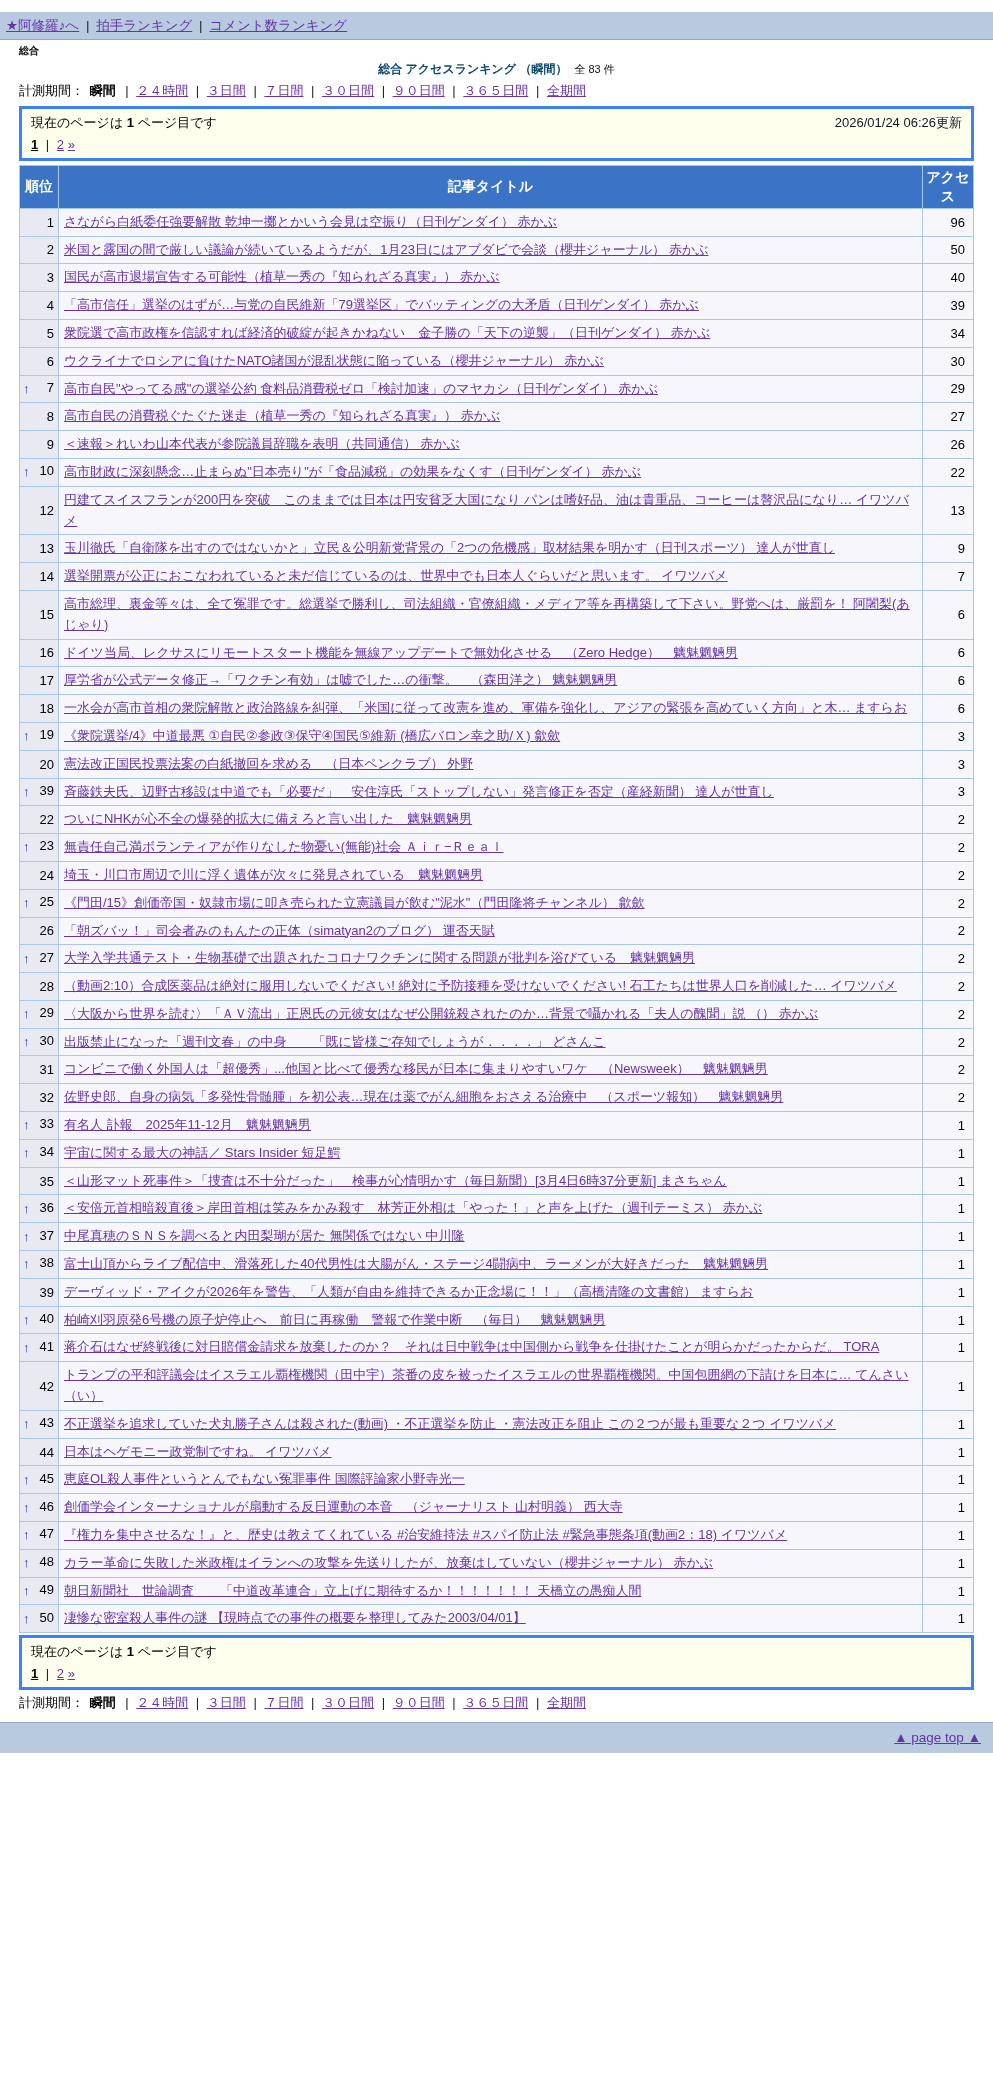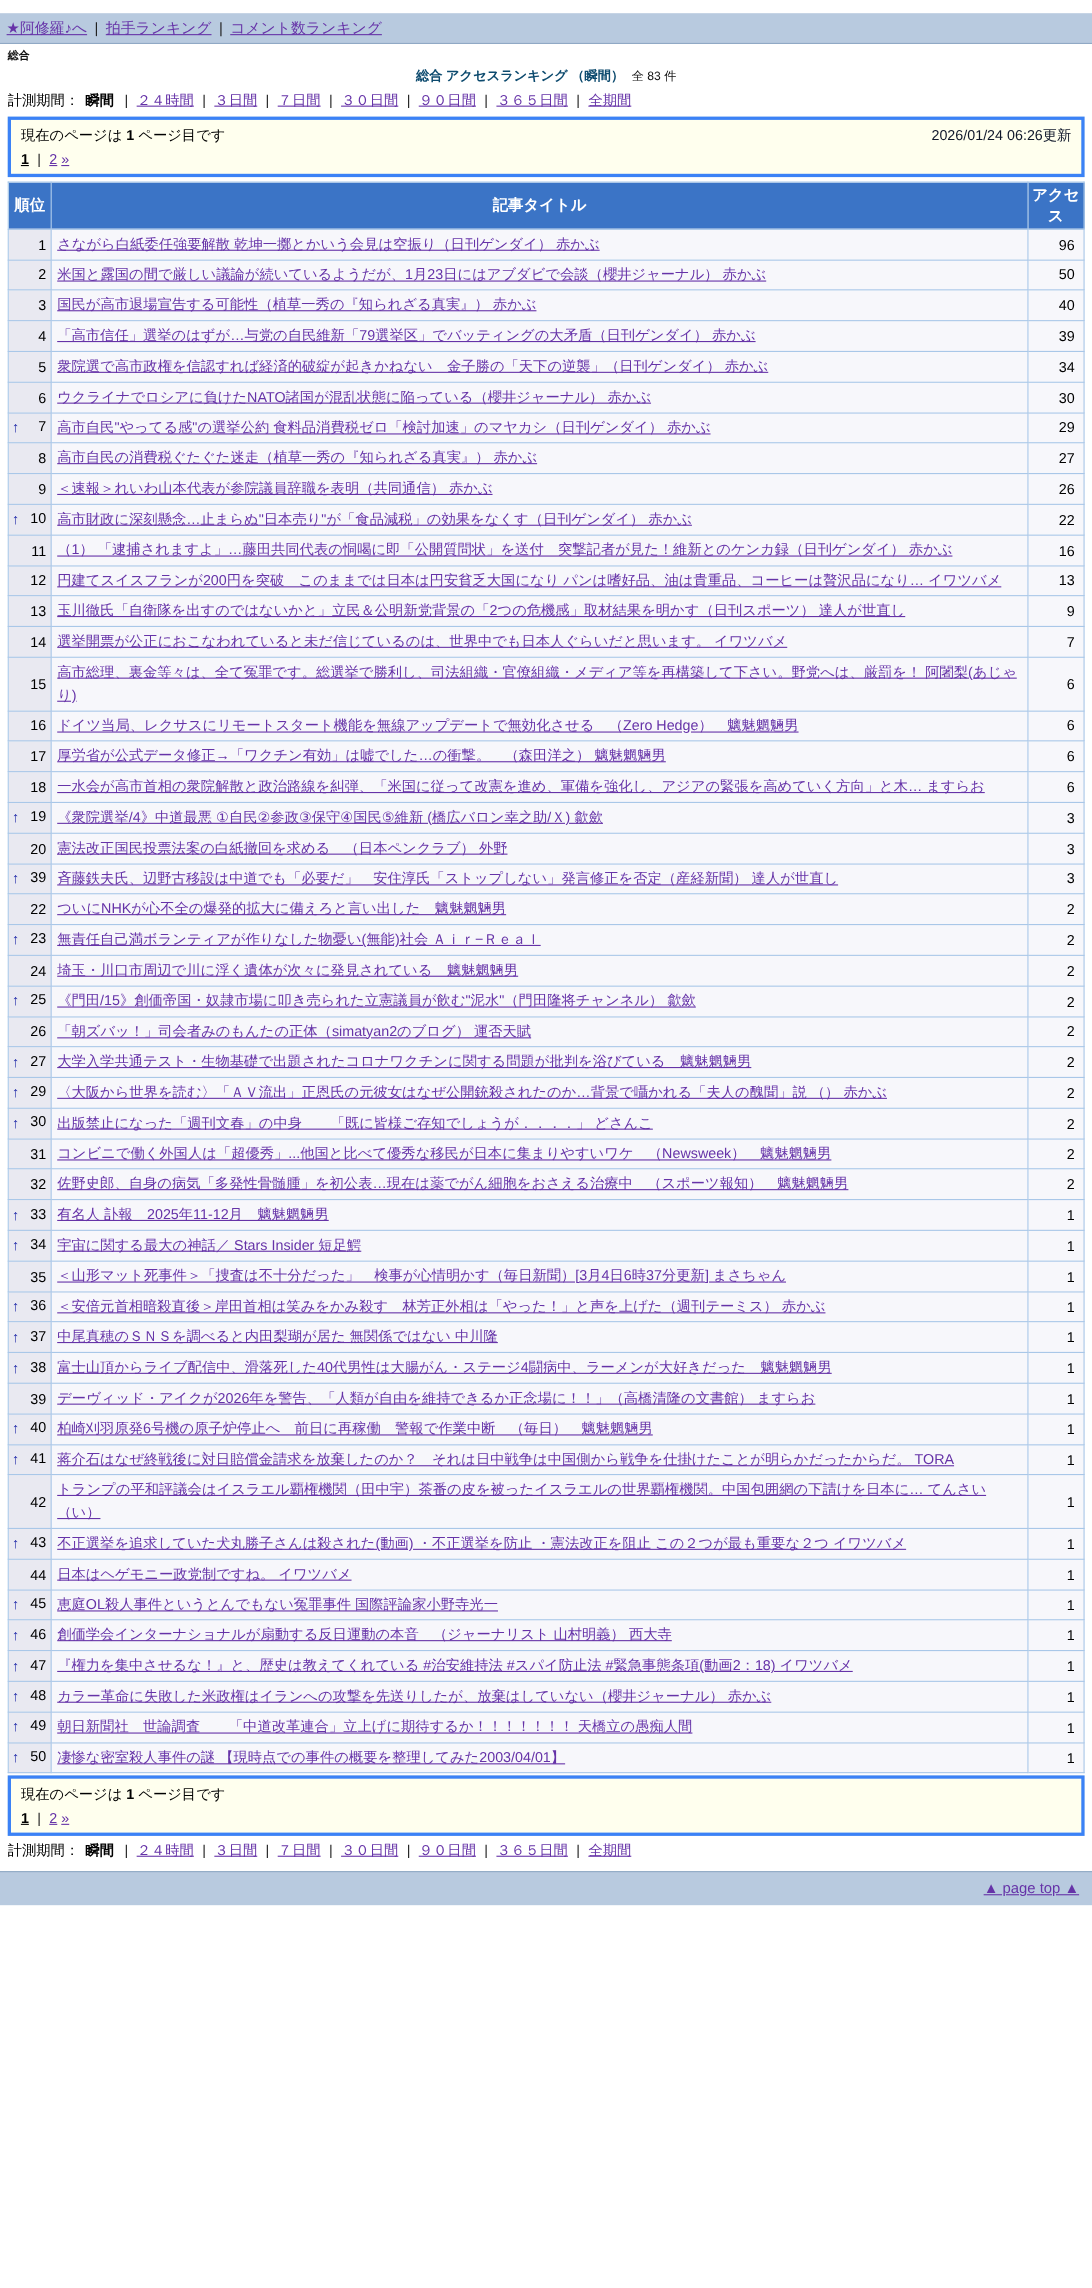--- a/index.html
+++ b/index.html
@@ -2,21 +2,21 @@
 <html lang="ja"><head>
 <meta charset="utf-8">
 <style>
   html,body { margin:0; padding:0; background:#ffffff; }
   body { font-family:"Liberation Sans","DejaVu Sans",sans-serif; font-size:13px; color:#000; width:993px; }
   a { color:#6633A8; text-decoration:underline; cursor:pointer; }
 
   .topbar { background:#B8CADF; border-bottom:1px solid #90A9C5; padding:5px 6px 4px 6px; font-size:13.5px;margin-top:12px; }
   .topbar .sep { color:#222; margin:0 3px; }
 
-  .content { padding:0 7px; }
+  .content { padding:0 19px; }
   .breadcrumb { font-size:10px; font-weight:bold; color:#111; padding:4px 0 0 0; }
 
   .title-line { text-align:center; margin:3px 0 1px 0; }
   .page-title { color:#0c4a6e; font-weight:bold; font-size:12px; }
   .total-count { font-size:11px; color:#111; margin-left:7px; }
 
   .period-line { text-align:left; margin:4px 2px 6px 0; font-size:13px; }
   .period-label { color:#000; }
   .period-current { font-weight:bold; color:#000; margin:0 2px; }
   .period-line .sep { color:#222; margin:0 4px; }
@@ -128,25 +128,20 @@
     <td class="title-cell"><a href="#" class="article-link">＜速報＞れいわ山本代表が参院議員辞職を表明（共同通信） 赤かぶ</a></td>
     <td class="access-cell">26</td>
   </tr>
 
   <tr>
     <td class="rank-cell"><span class="up">↑</span><span class="rank-num">10</span></td>
     <td class="title-cell"><a href="#" class="article-link">高市財政に深刻懸念…止まらぬ"日本売り"が「食品減税」の効果をなくす（日刊ゲンダイ） 赤かぶ</a></td>
     <td class="access-cell">22</td>
   </tr>
 
-  <tr>
-    <td class="rank-cell"><span class="up"></span><span class="rank-num">11</span></td>
-    <td class="title-cell"><a href="#" class="article-link">（1） 「逮捕されますよ」…藤田共同代表の恫喝に即「公開質問状」を送付　突撃記者が見た！維新とのケンカ録（日刊ゲンダイ） 赤かぶ</a></td>
-    <td class="access-cell">16</td>
-  </tr>
 
   <tr>
     <td class="rank-cell"><span class="up"></span><span class="rank-num">12</span></td>
     <td class="title-cell"><a href="#" class="article-link">円建てスイスフランが200円を突破　このままでは日本は円安貧乏大国になり パンは嗜好品、油は貴重品、コーヒーは贅沢品になり… イワツバメ</a></td>
     <td class="access-cell">13</td>
   </tr>
 
   <tr>
     <td class="rank-cell"><span class="up"></span><span class="rank-num">13</span></td>
     <td class="title-cell"><a href="#" class="article-link">玉川徹氏「自衛隊を出すのではないかと」立民＆公明新党背景の「2つの危機感」取材結果を明かす（日刊スポーツ） 達人が世直し</a></td>
@@ -230,20 +225,25 @@
     <td class="title-cell"><a href="#" class="article-link">「朝ズバッ！」司会者みのもんたの正体（simatyan2のブログ） 運否天賦</a></td>
     <td class="access-cell">2</td>
   </tr>
 
   <tr>
     <td class="rank-cell"><span class="up">↑</span><span class="rank-num">27</span></td>
     <td class="title-cell"><a href="#" class="article-link">大学入学共通テスト・生物基礎で出題されたコロナワクチンに関する問題が批判を浴びている　魑魅魍魎男</a></td>
     <td class="access-cell">2</td>
   </tr>
 
+  <tr>
+    <td class="rank-cell"><span class="up"></span><span class="rank-num">28</span></td>
+    <td class="title-cell"><a href="#" class="article-link">（動画2:10）合成医薬品は絶対に服用しないでください! 絶対に予防接種を受けないでください! 石工たちは世界人口を削減した… イワツバメ</a></td>
+    <td class="access-cell">2</td>
+  </tr>
 
   <tr>
     <td class="rank-cell"><span class="up">↑</span><span class="rank-num">29</span></td>
     <td class="title-cell"><a href="#" class="article-link">〈大阪から世界を読む〉「ＡＶ流出」正恩氏の元彼女はなぜ公開銃殺されたのか…背景で囁かれる「夫人の醜聞」説 （） 赤かぶ</a></td>
     <td class="access-cell">2</td>
   </tr>
 
   <tr>
     <td class="rank-cell"><span class="up">↑</span><span class="rank-num">30</span></td>
     <td class="title-cell"><a href="#" class="article-link">出版禁止になった「週刊文春」の中身　　「既に皆様ご存知でしょうが．．．．」 どさんこ</a></td>

